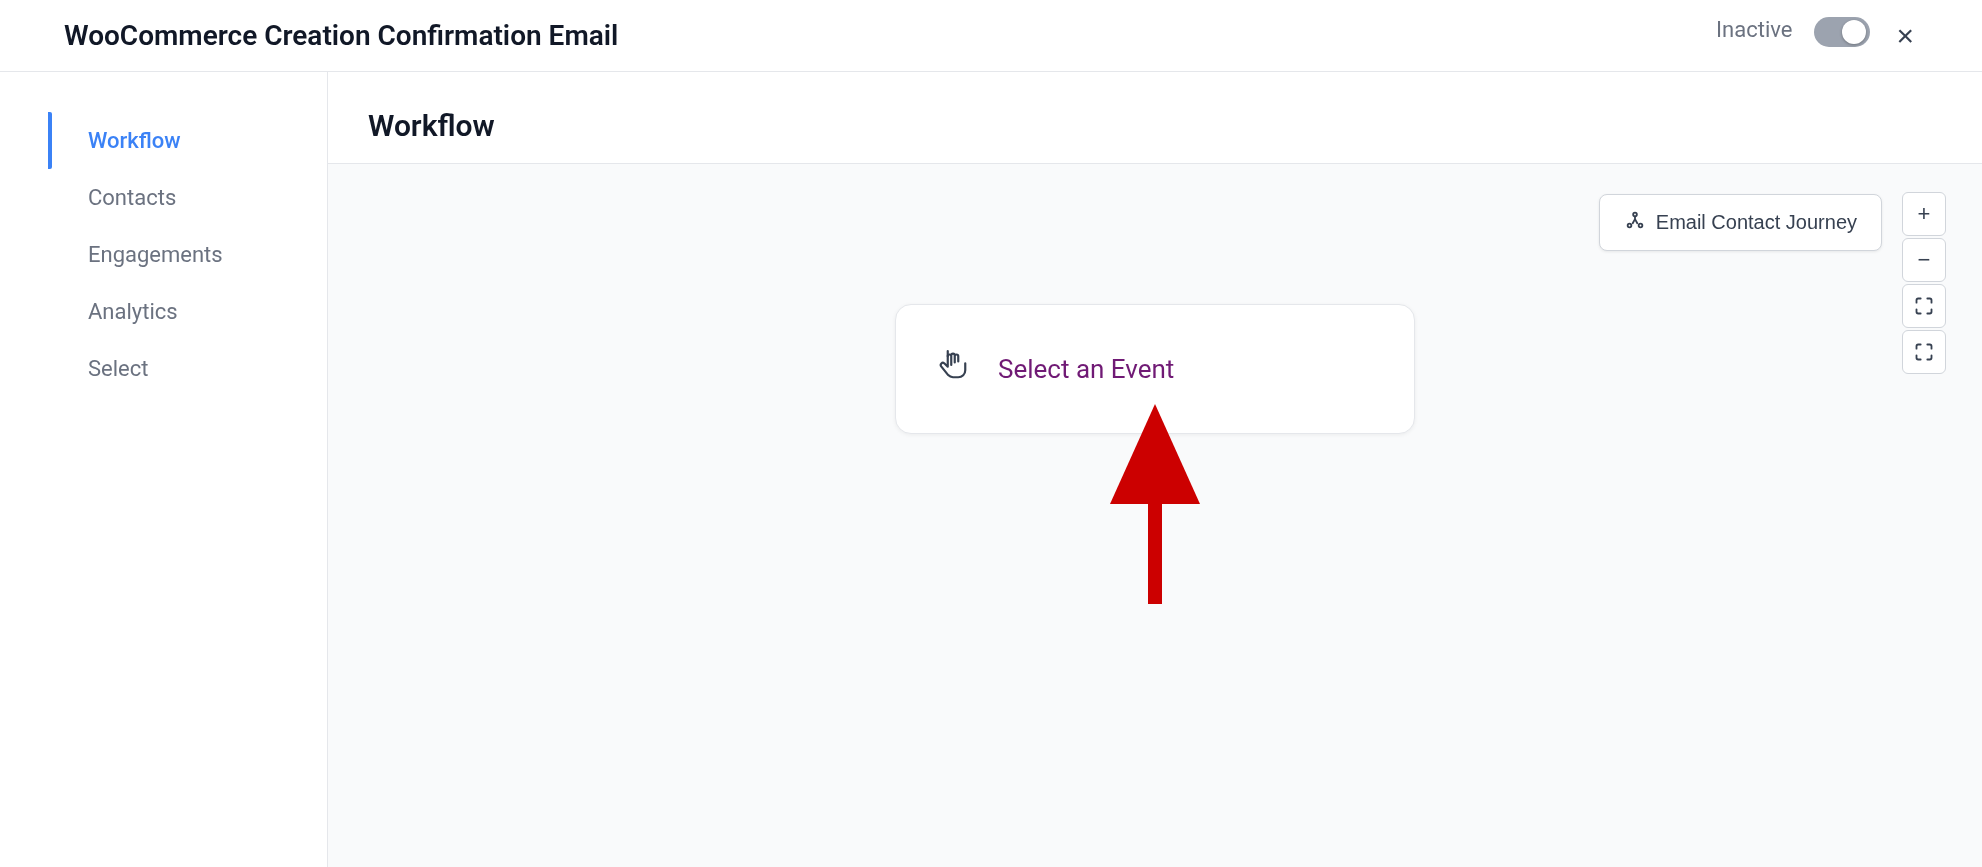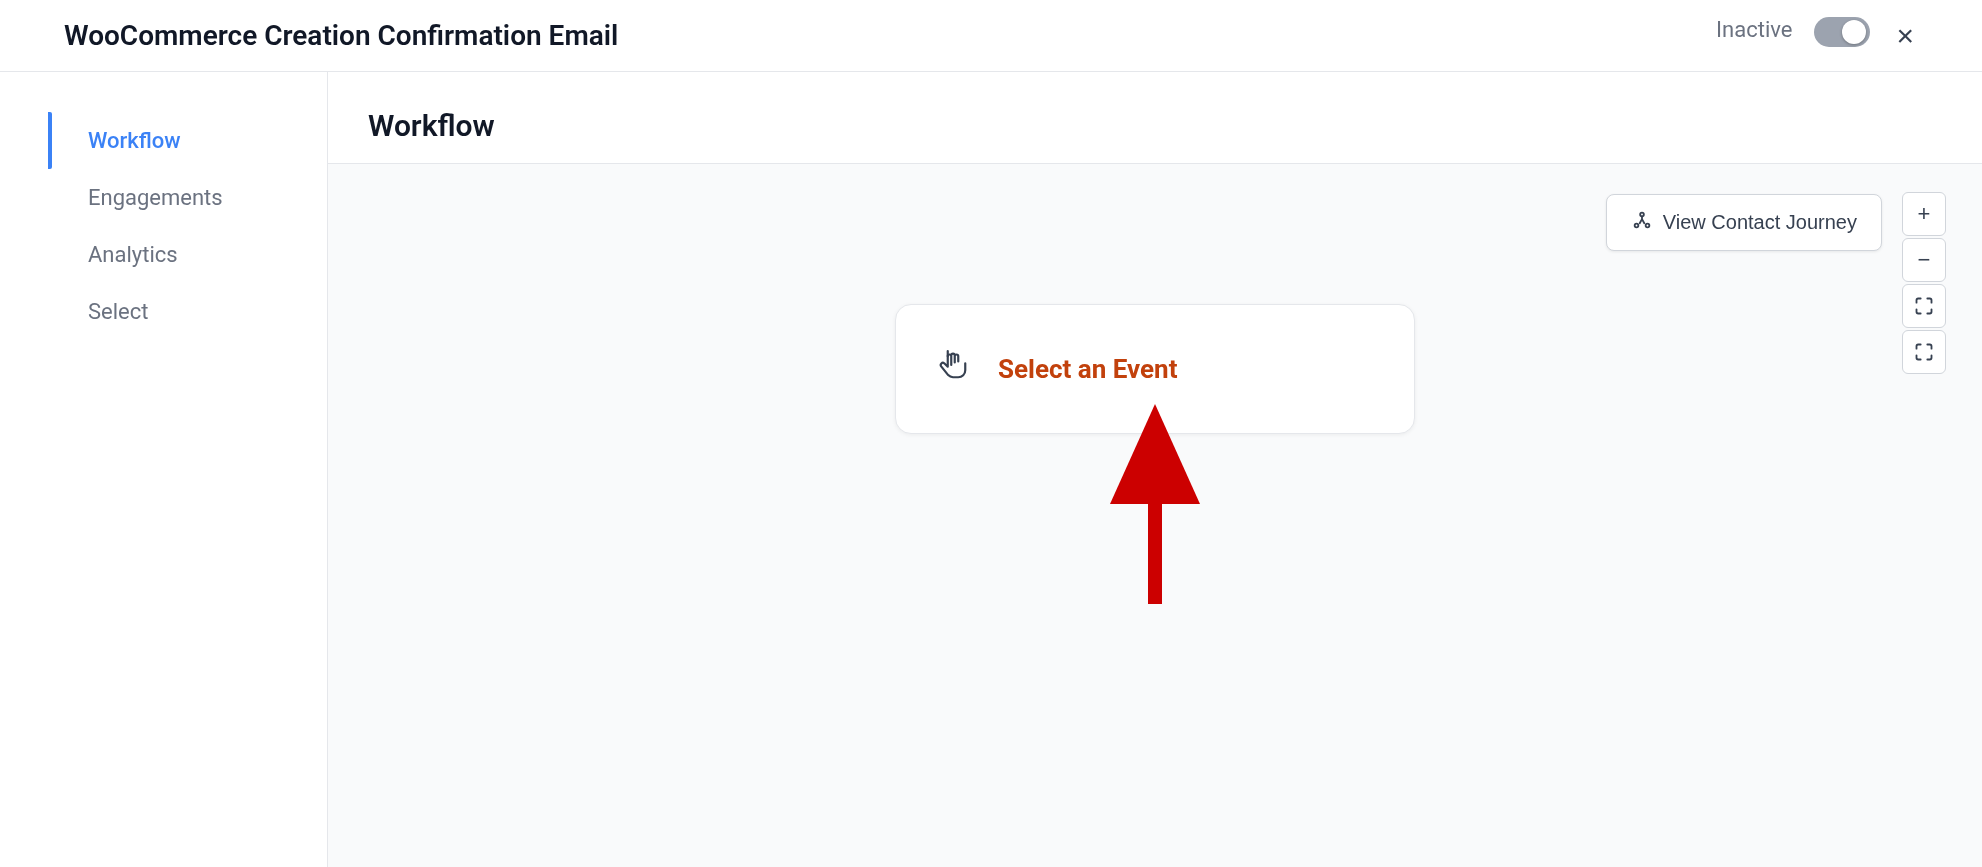--- a/index.html
+++ b/index.html
@@ -209,22 +209,22 @@
       box-shadow: 0 1px 4px rgba(0,0,0,0.06);
     }
 
     .event-card-icon {
       font-size: 38px;
       color: #374151;
     }
 
     .event-card-label {
       font-size: 26px;
-      font-weight: 700;
-      color: #c2410c;
+      font-weight: 400;
+      color: #701a75;
     }
 
     
     .red-arrow {
       position: absolute;
       top: 240px;
       left: 50%;
       transform: translateX(-50%);
     }
 
@@ -247,20 +247,23 @@
     </div>
     <button class="close-btn">×</button>
   </div>
 </div>
 
 <div class="layout">
 
   <div class="sidebar">
     <div class="sidebar-item active">
       <span>Workflow</span>
+    </div>
+    <div class="sidebar-item">
+      <span>Contacts</span>
     </div>
     <div class="sidebar-item">
       <span>Engagements</span>
     </div>
     <div class="sidebar-item">
       <span>Analytics</span>
     </div>
     <div class="sidebar-item">
       <span>Select</span>
     </div>
@@ -276,21 +279,21 @@
       <button class="view-journey-btn">
         <span style="font-size:20px;">
           
           <svg width="22" height="22" viewBox="0 0 24 24" fill="none" stroke="#374151" stroke-width="2" stroke-linecap="round" stroke-linejoin="round">
             <circle cx="6" cy="18" r="2"></circle>
             <circle cx="18" cy="18" r="2"></circle>
             <circle cx="12" cy="6" r="2"></circle>
             <path d="M12 8v3M9.5 15.5L12 11M14.5 15.5L12 11"></path>
           </svg>
         </span>
-        <span>View Contact Journey</span>
+        <span>Email Contact Journey</span>
       </button>
 
       <div class="zoom-controls">
         <button class="zoom-btn">+</button>
         <button class="zoom-btn">−</button>
         <button class="zoom-btn" style="font-size:16px;">
           <svg width="20" height="20" viewBox="0 0 24 24" fill="none" stroke="#374151" stroke-width="2.2" stroke-linecap="round">
             <path d="M8 3H5a2 2 0 0 0-2 2v3M21 8V5a2 2 0 0 0-2-2h-3M16 21h3a2 2 0 0 0 2-2v-3M3 16v3a2 2 0 0 0 2 2h3"></path>
           </svg>
         </button>

